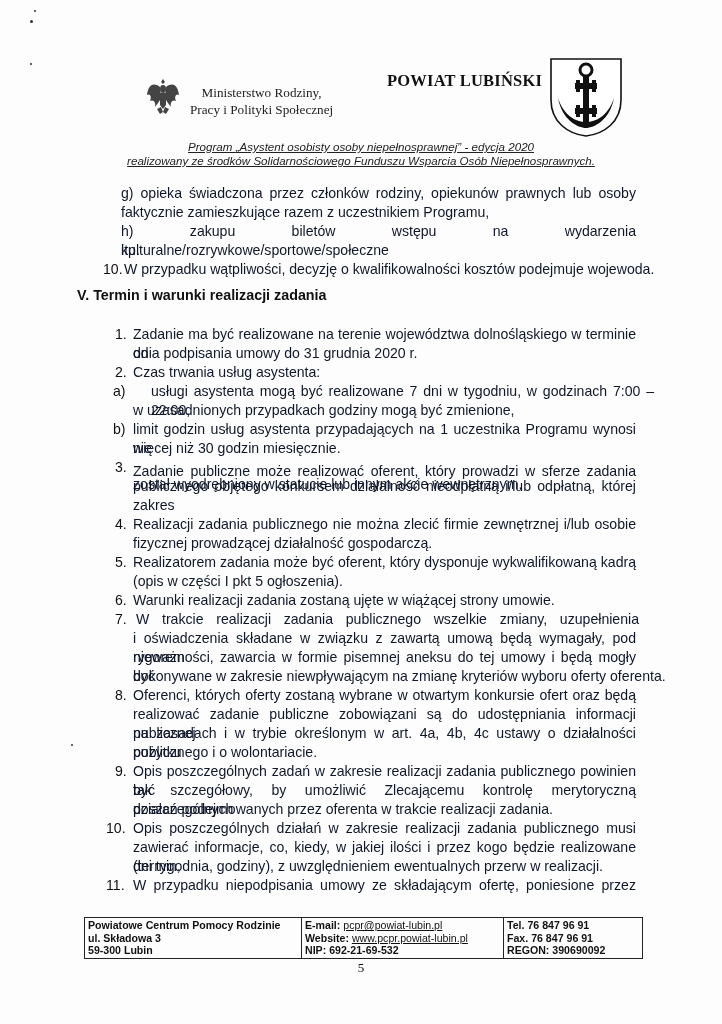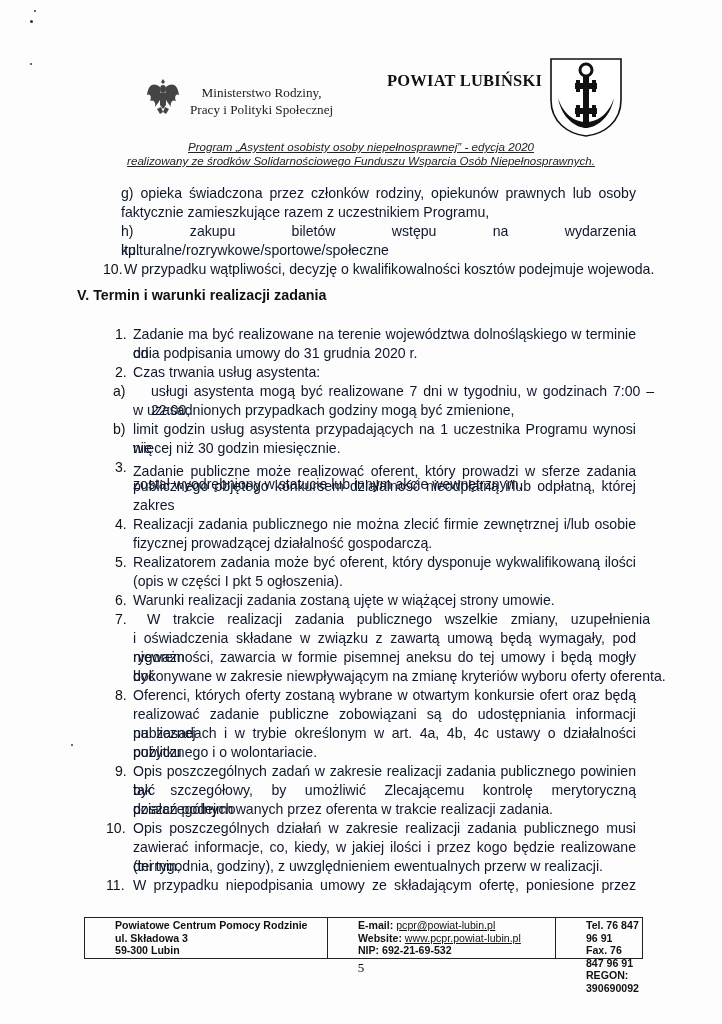--- a/index.html
+++ b/index.html
@@ -22,21 +22,21 @@
 
   
   .txt { position:absolute; font-size:14.1px; line-height:19.3px; color:#0f172a; }
   .just { text-align:justify; text-align-last:justify; }
   .num { position:absolute; font-size:14.1px; line-height:19.3px; color:#111; }
   .section-title { position:absolute; left:77px; top:287px; font-weight:bold; font-size:14.3px; }
 
   
   .footer { position:absolute; left:84px; top:917px; width:557px; height:40px;
             border:1.2px solid #222; display:flex; font-size:10.6px; font-weight:bold; line-height:12.6px; }
-  .footer .cell { padding:1px 3px; border-right:1.2px solid #222;margin-left:27px; }
+  .footer .cell { padding:1px 3px; border-right:1.2px solid #222; }
   .footer .cell:last-child { border-right:none; }
   .footer .c1 { width:210px; }
   .footer .c2 { width:195px; }
   .footer .c3 { flex:1; }
   .footer .link { text-decoration:underline; font-weight:normal; }
   .pagenum { position:absolute; left:0; width:722px; top:960px; text-align:center;
              font-family:"Liberation Serif", serif; font-size:13px; }
 </style>
 </head>
 <body>
@@ -111,28 +111,28 @@
   <div class="num" style="left:115px;top:458px;">3.</div>
   <div class="txt just" style="left:133px;top:462px;width:503px;">Zadanie publiczne może realizować oferent, który prowadzi w sferze zadania</div>
   <div class="txt just" style="left:133px;top:477px;width:503px;">publicznego objętego konkursem działalność nieodpłatną i/lub odpłatną, której zakres</div>
   <div class="txt" style="left:133px;top:475px;">został wyodrębniony w statucie lub innym akcie wewnętrznym.</div>
 
   <div class="num" style="left:115px;top:515px;">4.</div>
   <div class="txt just" style="left:133px;top:515px;width:503px;">Realizacji zadania publicznego nie można zlecić firmie zewnętrznej i/lub osobie</div>
   <div class="txt" style="left:133px;top:534px;">fizycznej prowadzącej działalność gospodarczą.</div>
 
   <div class="num" style="left:115px;top:553px;">5.</div>
-  <div class="txt just" style="left:133px;top:553px;width:503px;">Realizatorem zadania może być oferent, który dysponuje wykwalifikowaną ilości</div>
+  <div class="txt just" style="left:133px;top:553px;width:503px;">Realizatorem zadania może być oferent, który dysponuje wykwalifikowaną kadrą</div>
   <div class="txt" style="left:133px;top:572px;">(opis w części I pkt 5 ogłoszenia).</div>
 
   <div class="num" style="left:115px;top:591px;">6.</div>
   <div class="txt" style="left:133px;top:591px;">Warunki realizacji zadania zostaną ujęte w wiążącej strony umowie.</div>
 
   <div class="num" style="left:115px;top:610px;">7.</div>
-  <div class="txt just" style="left:147px;top:610px;width:503px;">W trakcie realizacji zadania publicznego wszelkie zmiany, uzupełnienia</div>
+  <div class="txt just" style="left:136px;top:610px;width:503px;">W trakcie realizacji zadania publicznego wszelkie zmiany, uzupełnienia</div>
   <div class="txt just" style="left:133px;top:629px;width:503px;">i oświadczenia składane w związku z zawartą umową będą wymagały, pod rygorem</div>
   <div class="txt just" style="left:133px;top:648px;width:503px;">nieważności, zawarcia w formie pisemnej aneksu do tej umowy i będą mogły być</div>
   <div class="txt" style="left:133px;top:667px;">dokonywane w zakresie niewpływającym na zmianę kryteriów wyboru oferty oferenta.</div>
 
   <div class="num" style="left:115px;top:686px;">8.</div>
   <div class="txt just" style="left:133px;top:686px;width:503px;">Oferenci, których oferty zostaną wybrane w otwartym konkursie ofert oraz będą</div>
   <div class="txt just" style="left:133px;top:705px;width:503px;">realizować zadanie publiczne zobowiązani są do udostępniania informacji publicznej</div>
   <div class="txt just" style="left:133px;top:724px;width:503px;">na zasadach i w trybie określonym w art. 4a, 4b, 4c ustawy o działalności pożytku</div>
   <div class="txt" style="left:133px;top:743px;">publicznego i o wolontariacie.</div>
 

